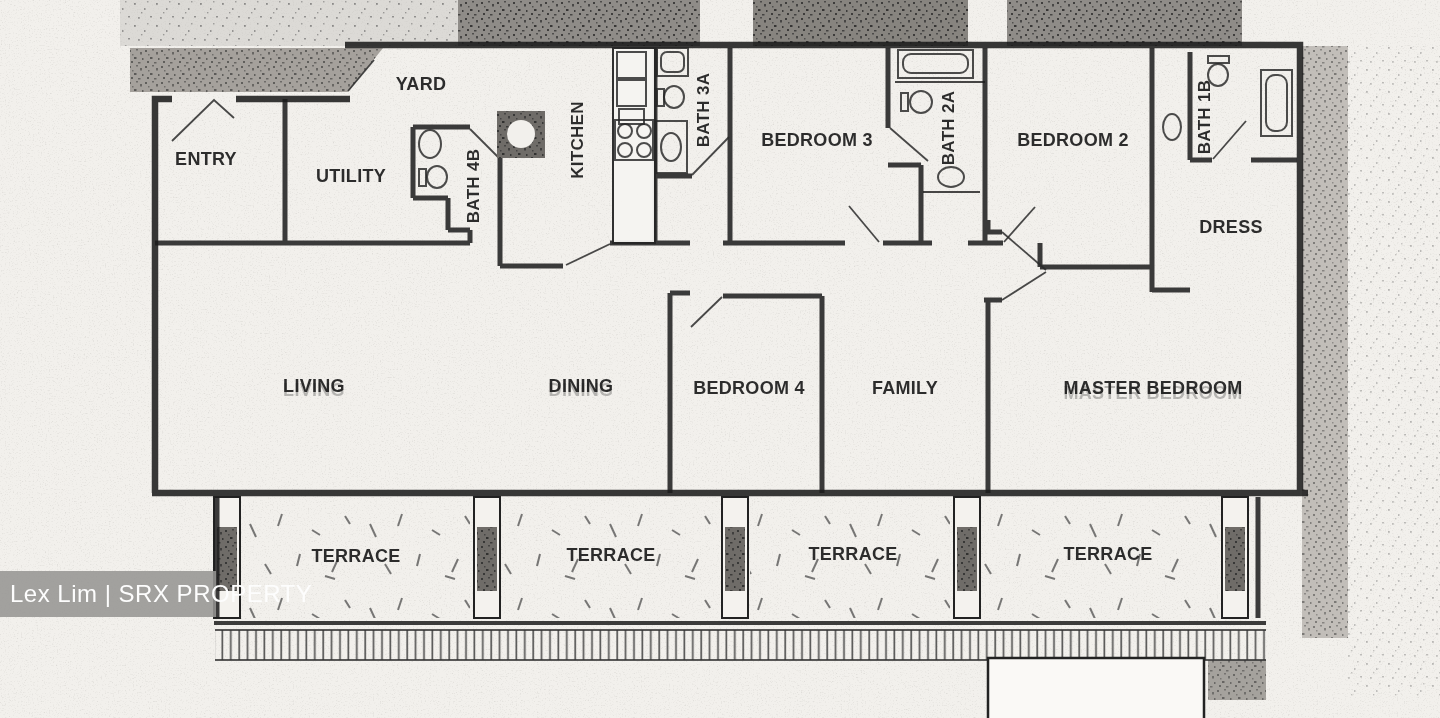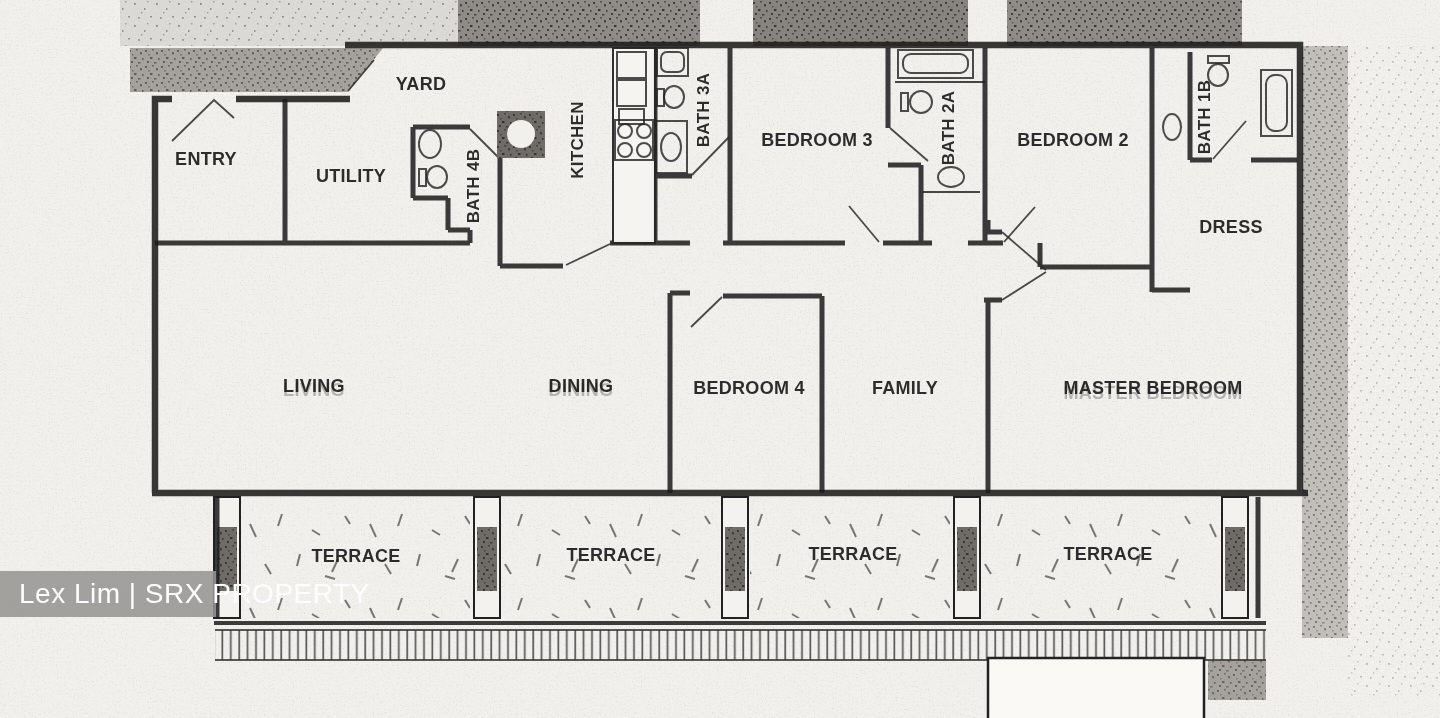--- a/index.html
+++ b/index.html
@@ -13,22 +13,22 @@
   .wall-outer{fill:none;stroke:var(--ink,#1c1c1c);stroke-width:6.5;opacity:.88;}
   .wall-in{fill:none;stroke:var(--ink,#1c1c1c);stroke-width:5;opacity:.86;}
   .wall-thin{fill:none;stroke:var(--ink,#1c1c1c);stroke-width:2;opacity:.8;}
   .wall-mid{fill:none;stroke:var(--ink,#1c1c1c);stroke-width:4;opacity:.85;}
   .leaf{fill:none;stroke:#2a2a2a;stroke-width:1.8;opacity:.85;}
   .fix{fill:none;stroke:#262626;stroke-width:2;opacity:.82;}
   .fixfill{fill:#f6f5f2;stroke:#262626;stroke-width:2;opacity:.95;}
   .watermark{position:absolute;left:0;top:571px;width:216px;height:46px;
              background:rgba(150,149,147,.88);display:flex;align-items:center;
              z-index:5;}
-  .watermark span{color:var(--wmtext,#fdfdfd);font-size:28px;letter-spacing:.5px;
-                  padding-left:10px;white-space:nowrap;margin-left:9px;}
+  .watermark span{color:var(--wmtext,#fdfdfd);font-size:24px;letter-spacing:.5px;
+                  padding-left:10px;white-space:nowrap;}
 </style>
 </head>
 <body>
 
 <div class="page">
 <svg width="1440" height="718" viewBox="0 0 1440 718">
   <defs>
     <pattern id="speck1" width="16" height="16" patternUnits="userSpaceOnUse">
       <rect x="1" y="2" width="2" height="2" fill="#2a2a2a" opacity=".8"></rect>
       <rect x="6" y="9" width="2.5" height="2" fill="#222" opacity=".8"></rect>

